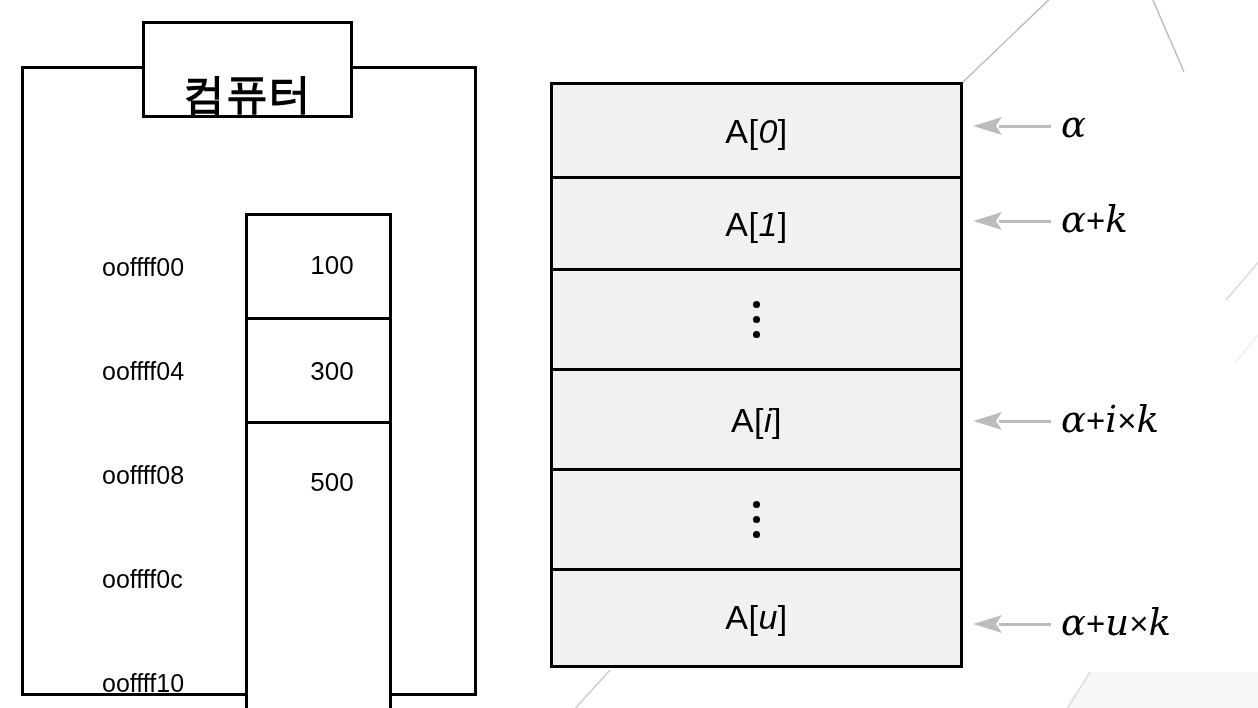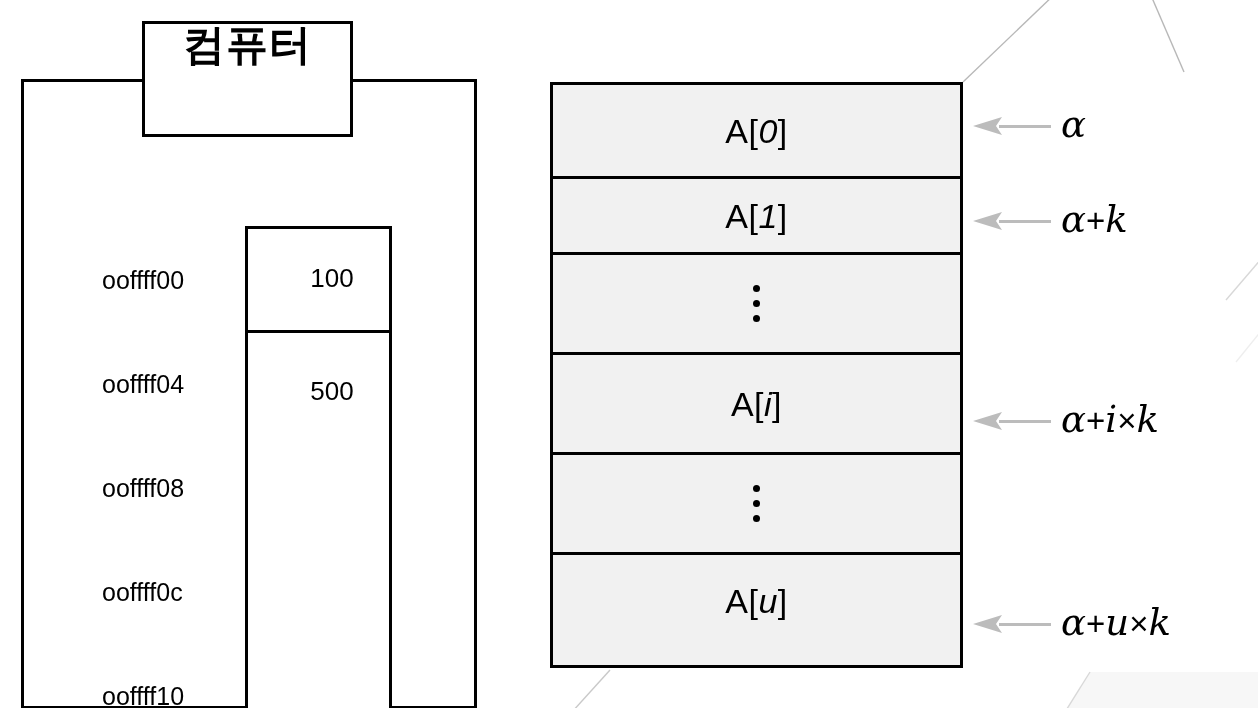--- a/index.html
+++ b/index.html
@@ -21,39 +21,39 @@
     position: absolute;
     left: 0; top: 0;
     width: 1258px; height: 708px;
     pointer-events: none;
   }
 
   
   #computer-panel {
     position: absolute;
     left: 21px;
-    top: 79px;
+    top: 66px;
     width: 456px;
     height: 630px;
     border: 3px solid #000000;
     background: #ffffff;
     box-sizing: border-box;
   }
 
   #computer-title {
     position: absolute;
     left: 142px;
     top: 21px;
     width: 211px;
-    height: 116px;
+    height: 97px;
     border: 3px solid #000000;
     background: #ffffff;
     box-sizing: border-box;
     display: flex;
-    align-items: flex-start;
+    align-items: flex-end;
     justify-content: center;
     z-index: 5;
   }
   #computer-title .title-text {
     font-size: 42px;
     font-weight: bold;
     letter-spacing: 1px;
     line-height: 1;
   }
 
@@ -219,38 +219,41 @@
     <div class="addr-item" style="top:146px">ooffff04</div>
     <div class="addr-item" style="top:250px">ooffff08</div>
     <div class="addr-item" style="top:354px">ooffff0c</div>
     <div class="addr-item" style="top:458px">ooffff10</div>
   </div>
 
   <div id="memory-column">
     <div class="mem-cell v-up">
       <span class="mem-value">100</span>
     </div>
+    <div class="mem-cell">
+      <span class="mem-value">300</span>
+    </div>
     <div class="mem-cell v-down">
       <span class="mem-value">500</span>
     </div>
   </div>
 
 </div>
 
 <div id="computer-title">
   <span class="title-text">컴퓨터</span>
 </div>
 
 <div id="array-box">
 
   <div class="arr-cell" style="height:94px">
     <span class="arr-label">A[<span class="idx">0</span>]</span>
   </div>
 
-  <div class="arr-cell" style="height:76px">
+  <div class="arr-cell" style="height:92px">
     <span class="arr-label">A[<span class="idx">1</span>]</span>
   </div>
 
   <div class="arr-cell" style="height:100px">
     <span class="vdots">
         <i></i>
         <i></i>
         <i></i>
       </span>
   </div>

